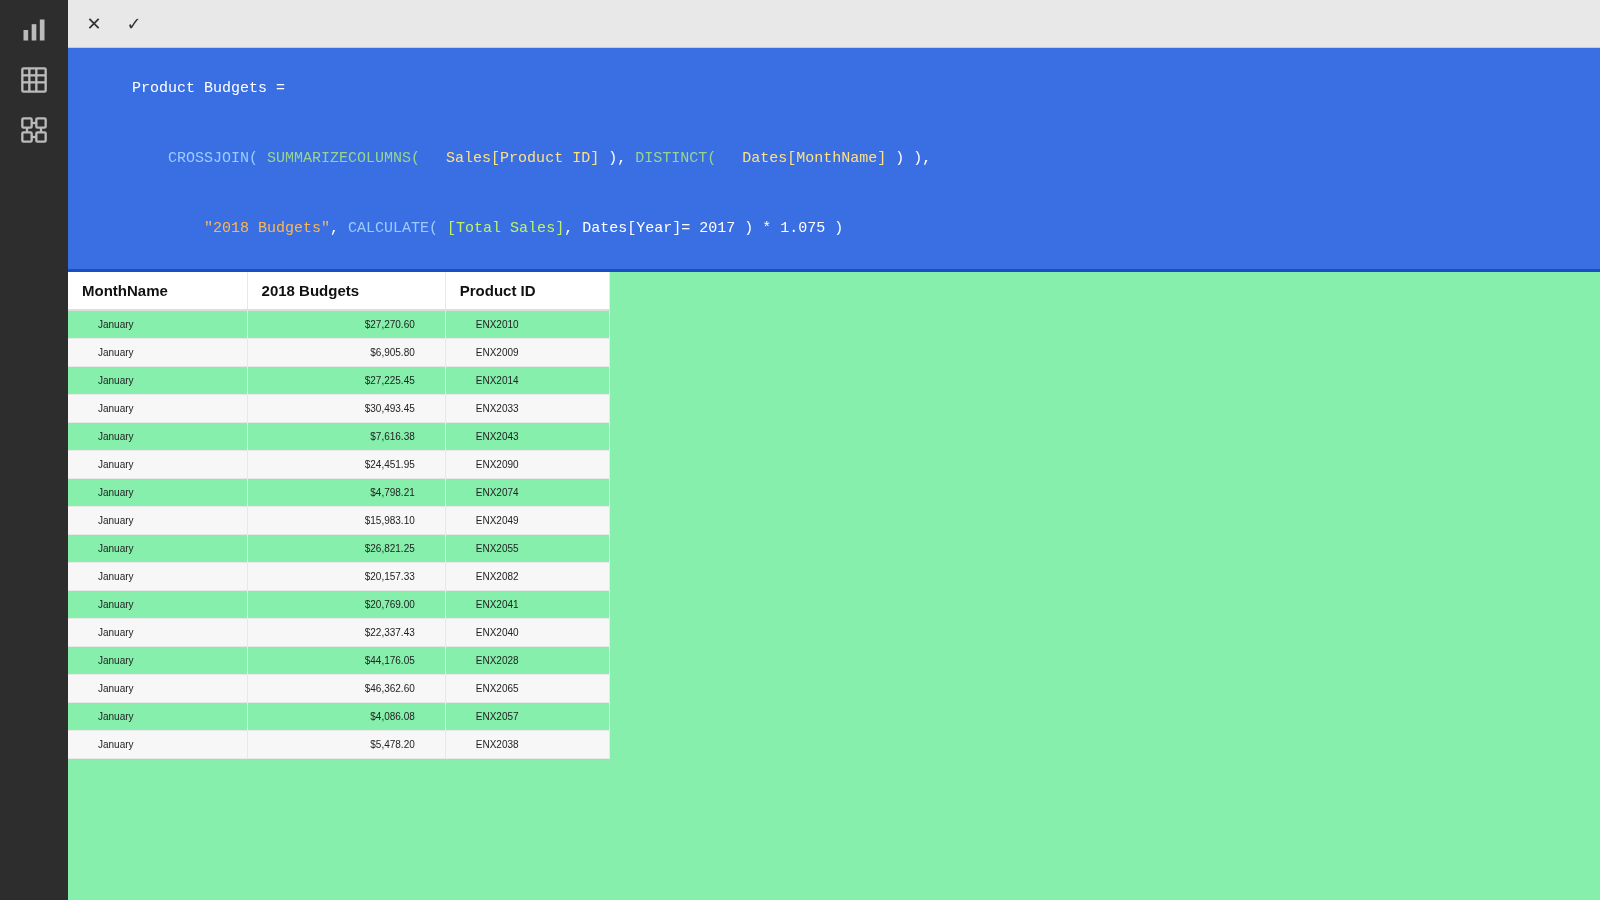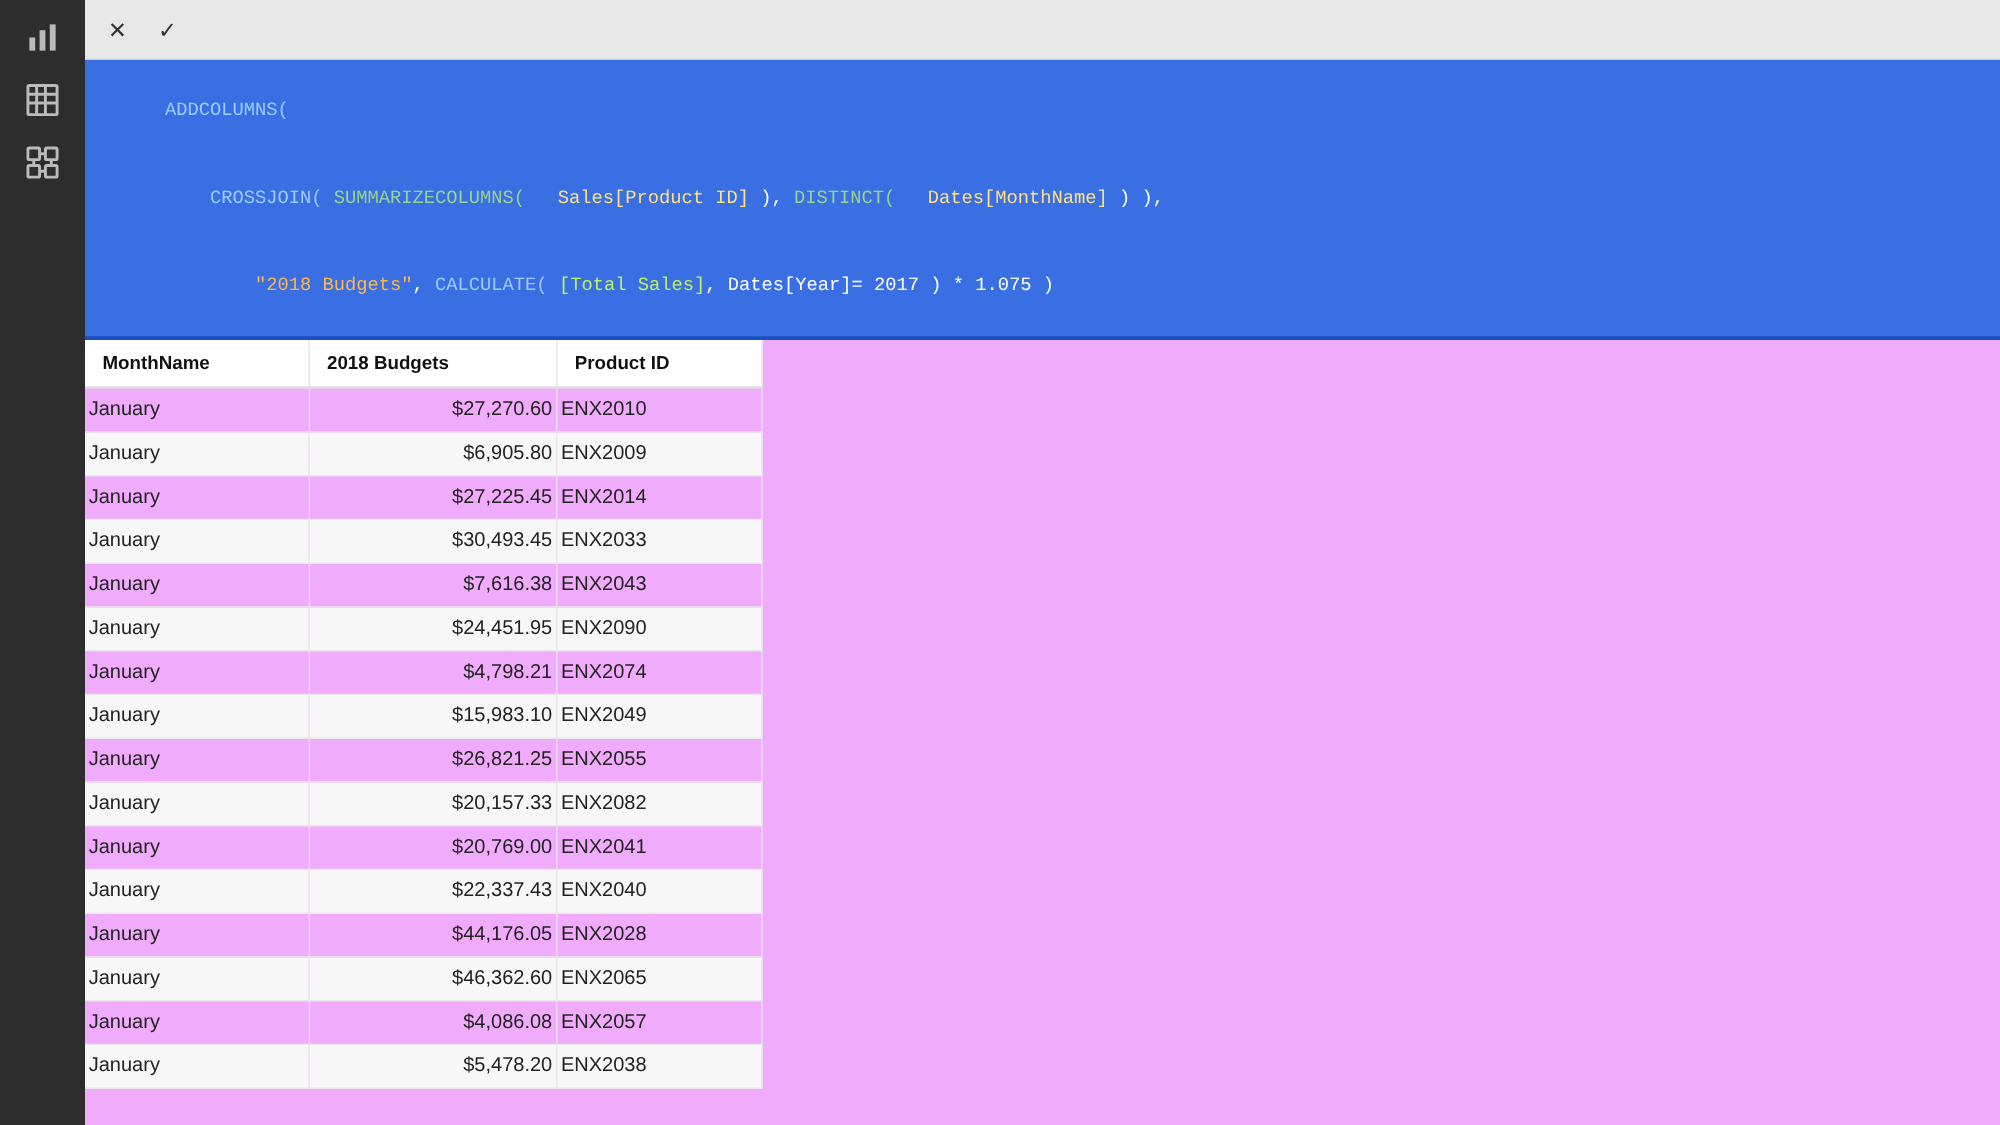--- a/index.html
+++ b/index.html
@@ -87,21 +87,21 @@
     .kw-blue { color: #9ecbff; }
     .kw-green { color: #98d490; margin-top: 21px; }
     .kw-yellow { color: #ffe082; margin-left: 17px; }
     .kw-orange { color: #ffb74d; }
     .kw-cyan { color: #bef264; }
 
     
     .table-container {
       flex: 1;
       overflow: hidden;
-      background: #f0abfc;
+      background: #86efac;
     }
 
     table {
       border-collapse: collapse;
       width: 542px;
     }
 
     thead tr th {
       background: #fff;
       font-weight: 700;
@@ -111,22 +111,22 @@
       padding: 10px 14px;
       border-bottom: 2px solid #ddd;
       border-right: 1px solid #e8e8e8;
     }
 
     thead tr th:nth-child(2) {
       text-align: left;
     }
 
     tbody tr td {
-      padding: 8px 3px;
-      font-size: 16px;
+      padding: 8px 30px;
+      font-size: 10px;
       color: #222;
       border-bottom: 1px solid #e8e8e8;
       border-right: 1px solid #e8e8e8;
     }
 
     tbody tr td:nth-child(2) {
       text-align: right;
       margin-top: 20px;
     }
 
@@ -168,21 +168,21 @@
 
 <div class="main-area">
 
   <div class="toolbar">
     <button class="toolbar-btn">✕</button>
     <button class="toolbar-btn">✓</button>
   </div>
 
   <div class="formula-bar">
     <div class="formula-line">
-      <span class="kw-blue">ADDCOLUMNS(</span>
+      <span class="kw-white">Product Budgets = </span>
     </div>
     <div class="formula-line">
       <span class="kw-white">    </span><span class="kw-blue">CROSSJOIN(</span><span class="kw-white"> </span><span class="kw-green">SUMMARIZECOLUMNS(</span><span class="kw-white"> </span><span class="kw-yellow">Sales[Product ID]</span><span class="kw-white"> ), </span><span class="kw-green">DISTINCT(</span><span class="kw-white"> </span><span class="kw-yellow">Dates[MonthName]</span><span class="kw-white"> ) ),</span>
     </div>
     <div class="formula-line">
       <span class="kw-white">        </span><span class="kw-orange">"2018 Budgets"</span><span class="kw-white">, </span><span class="kw-blue">CALCULATE(</span><span class="kw-white"> </span><span class="kw-cyan">[Total Sales]</span><span class="kw-white">, Dates[Year]= 2017 ) * 1.075 )</span>
     </div>
   </div>
 
   <div class="table-container">

